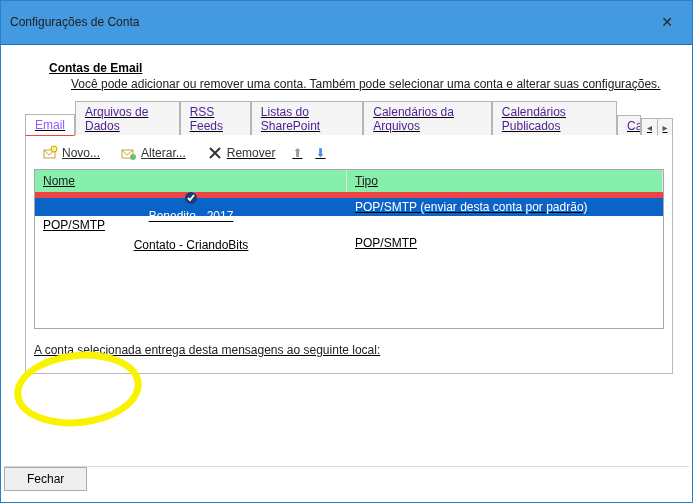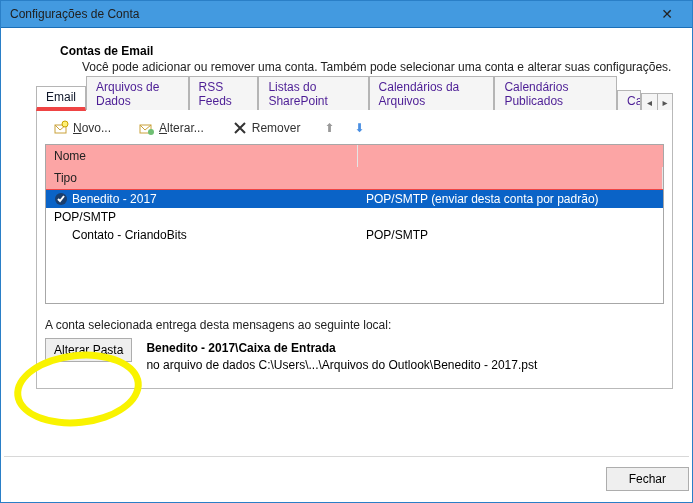--- a/index.html
+++ b/index.html
@@ -1,86 +1,86 @@
 <!DOCTYPE html>
 <html><head>
 <meta charset="utf-8">
 <style>
   * { box-sizing: border-box; font-family: "Segoe UI", Tahoma, sans-serif; font-size: 12px; }
   html,body { margin:0; padding:0; }
   body { width:693px; height:503px; background:#fff; position:relative; }
 
   .titlebar {
-    background:#439ae0; color:#222; height:28px; line-height:28px;
+    background:#439ae0; color:#222; height:45px; line-height:28px;
     padding:0 10px; display:flex; justify-content:space-between; align-items:center;
     border-bottom:1px solid #1b6fb8;
   }
   .titlebar .t-title { font-size:12px; color:#202020; }
   .titlebar .t-close { width:32px; text-align:center; cursor:pointer; font-size:14px; color:#222; }
 
-  .content { padding:12px 16px 0 32px; }
+  .content { padding:12px 16px 0 21px;text-decoration:underline; }
   .heading { font-weight:bold; margin:4px 0 0 28px; }
-  .subheading { margin:2px 0 14px 50px; color:#222; }
+  .subheading { margin:2px 0 22px 50px; color:#222; }
 
   .panel {
     border:1px solid #b9b9b9; border-top:none; margin:0 4px; padding:0 0 10px 0;
     background:#fff; position:relative;
   }
   .tabs-row { display:flex; align-items:flex-end; position:relative; margin:0 4px; height:22px;}
   .tab {
     border:1px solid #b5b5b5; border-bottom:none; padding:3px 9px 3px 9px;
     background:#f5f5f5; margin-right:0px; font-size:12px; color:#4c1d95; cursor:pointer;
     position:relative; top:1px;
   }
   .tab.active {
-    background:#fff; color:#0f172a; font-weight:normal; z-index:2;
-    border-bottom:4px solid #ef4444;
+    background:#fff; color:#8b5cf6; font-weight:normal; z-index:2;
+    border-bottom:1px solid #ef4444;
   }
   .tab.trunc { max-width:24px; overflow:hidden; white-space:nowrap; padding-right:3px;}
   .scroll-arrows {
     display:flex; margin-left:auto; border:1px solid #b5b5b5; height:19px; top:2px; position:relative;
   }
   .scroll-arrows div {
     width:15px; text-align:center; line-height:17px; font-size:10px; color:#555; cursor:pointer; background:#f5f5f5;
   }
   .scroll-arrows div + div { border-left:1px solid #b5b5b5; }
 
-  .toolbar { display:flex; align-items:center; padding:8px 8px 6px 8px; gap:12px;}
+  .toolbar { display:flex; align-items:center; padding:8px 8px 6px 8px; gap:5px;}
   .tbtn { display:flex; align-items:center; gap:4px; padding:2px 8px; color:#333; border:none; background:transparent; cursor:pointer;}
   .tbtn .ico { width:16px; height:16px; display:inline-flex; align-items:center; justify-content:center;}
   .tbtn.disabled { color:#a0a0a0; cursor:default; }
   .tbtn.disabled .ico svg path, .tbtn.disabled .ico svg circle { stroke:#bbb; fill:#ddd; }
   .ud-arrow { width:18px; text-align:center; color:#999; cursor:default; }
 
   .table-wrap { margin:0 8px; border:1px solid #a7a7a7; height:160px; background:#fff; overflow:hidden;}
-  .thead { display:flex; background:#fca5a5; border-bottom:1px solid #ef4444;flex-direction:column; }
+  .thead { display:flex; background:#86efac; border-bottom:6px solid #ef4444; }
   .thead .th { padding:4px 8px; font-weight:normal; color:#222; border-right:1px solid #e5e5e5; }
   .th.c1 { width:312px; } .th.c2 { flex:1; }
   .trow { display:flex; height:18px; align-items:center; }
   .trow.sel { background:#0a63c7; color:#fff; }
   .trow .td { padding:1px 8px; white-space:nowrap; overflow:hidden; }
-  .td.c1 { width:312px; display:flex; align-items:center; gap:4px; }
+  .td.c1 { width:312px; display:flex; align-items:center; gap:4px;flex-direction:column; }
   .td.c2 { flex:1; }
   .chk-default { width:14px; height:14px; display:inline-flex; align-items:center; justify-content:center;}
 
   .loc-text { margin:14px 8px 6px 8px; color:#222; }
   .loc-row { display:flex; align-items:flex-start; margin:0 8px 4px 8px; position:relative;}
   .btn-folder {
     border:1px solid #adadad; background:#efefef; padding:4px 8px; cursor:pointer; margin-right:14px;
   }
   .loc-detail { line-height:17px; margin-top:2px;}
   .loc-detail .bold { font-weight:bold; }
 
   .highlight-annot {
     position:absolute; left:14px; top:352px; width:128px; height:74px;
     border:7px solid #f9f300; border-radius:50%; pointer-events:none;
     box-shadow:none; transform:rotate(-6deg);
   }
 
-  .footer { position:absolute; bottom:12px; right:22px; border-top:1px solid #d8d8d8; width:calc(100% - 8px); left:4px; padding-top:10px; display:flex; justify-content:flex-end;}
+  .footer { position:absolute; bottom:12px; right:22px; border-top:1px solid #d8d8d8; width:calc(100% - 8px); left:4px; display:flex; justify-content:flex-start;}
   .btn-close {
     border:1px solid #adadad; background:#efefef; padding:4px 22px; cursor:pointer;
   }
   .underline-first::first-letter { text-decoration:underline; }
   .outer-border { position:absolute; inset:0; border:1px solid #2a7fc7; pointer-events:none;}
 </style>
 </head>
 <body>
 
 <div class="outer-border"></div>
@@ -165,29 +165,20 @@
       <div class="trow">
         <div class="td c1">
           <span style="width:14px;display:inline-block"></span>
           <span>Contato - CriandoBits</span>
         </div>
         <div class="td c2">POP/SMTP</div>
       </div>
     </div>
 
     <div class="loc-text">A conta selecionada entrega desta mensagens ao seguinte local:</div>
-    <div class="loc-row">
-      <button class="btn-folder">
-        <span>Alterar Pasta</span>
-      </button>
-      <div class="loc-detail">
-        <span class="bold">Benedito - 2017\Caixa de Entrada</span><br>
-        <span>no arquivo de dados C:\Users\...\Arquivos do Outlook\Benedito - 2017.pst</span>
-      </div>
-    </div>
   </div>
 </div>
 
 <div class="highlight-annot"></div>
 
 <div class="footer">
   <button class="btn-close">
     <span class="underline-first">Fechar</span>
   </button>
 </div>

